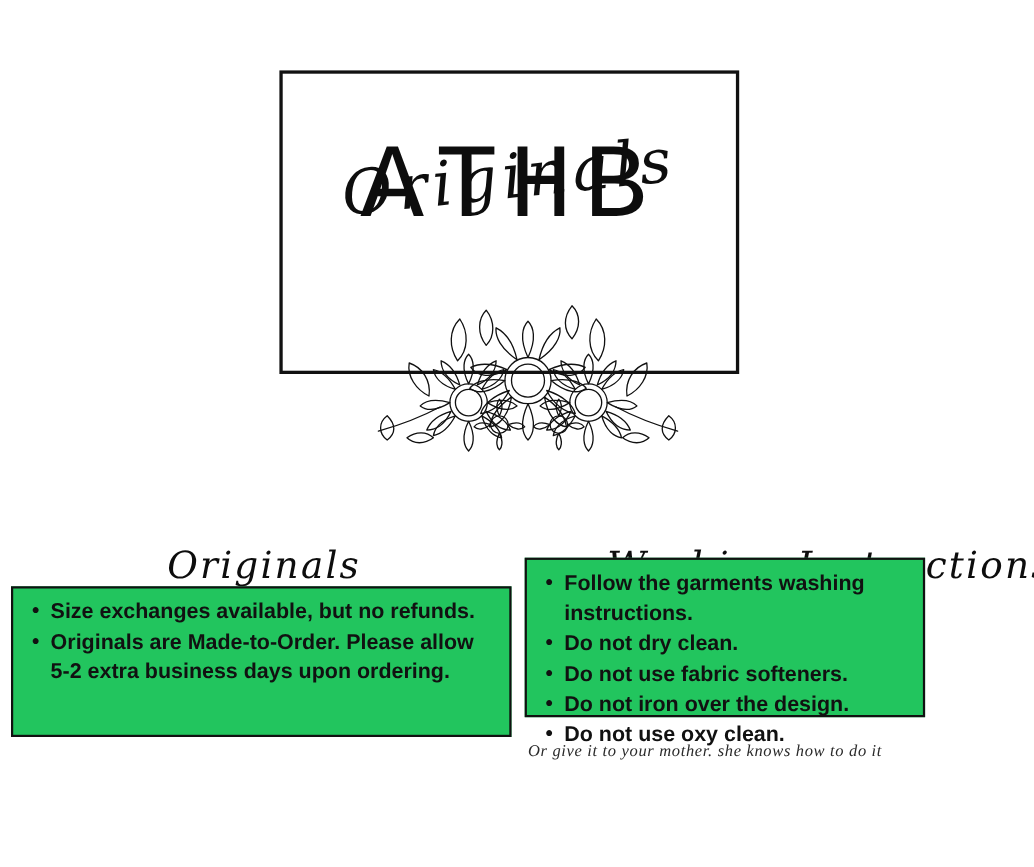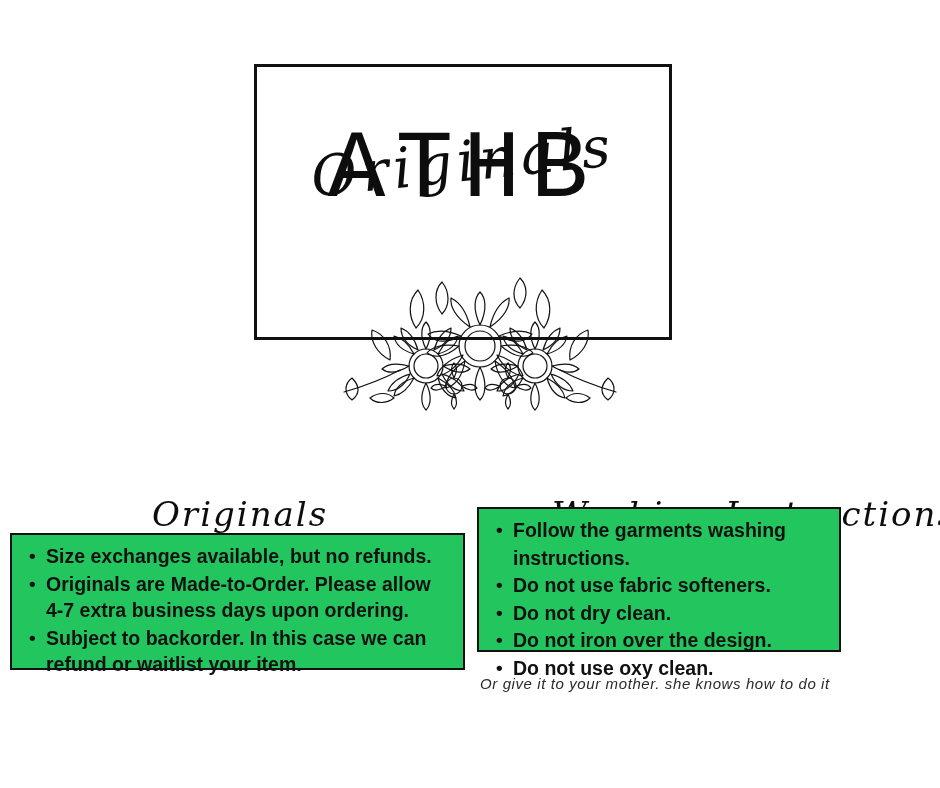--- a/index.html
+++ b/index.html
@@ -154,21 +154,21 @@
     line-height: 27.5px;
     margin-bottom: 0px;
   }
 
   
   #washing-footnote {
     position: absolute;
     left: 480px;
     top: 675px;
     width: 450px;
-    font-family: Liberation Sans, sans-serif;
+    font-family: Liberation Serif, serif;
     font-style: italic;
     font-size: 15px;
     letter-spacing: 0.6px;
     color: #2a2a2a;
     white-space: nowrap;
   }
 </style>
 </head>
 <body>
 
@@ -268,30 +268,29 @@
       <path d="M-8 0 C-16 -3 -21 -1 -23 2 C-20 5 -14 5 -8 0Z"></path>
     </g>
   </svg>
 </div>
 
 <div class="section-heading" id="purchasing-heading">Originals</div>
 
 <div class="info-box" id="purchasing-box">
   <ul>
     <li>Size exchanges available, but no refunds.</li>
-    <li>Originals are Made-to-Order. Please allow 4-7 extra business days upon ordering.</li>
-    <li>Subject to backorder. In this case we can refund or waitlist your item.</li>
+    <li>Originals are Made-to-Order. Please allow 5-2 extra business days upon ordering.</li>
   </ul>
 </div>
 
 <div class="section-heading" id="washing-heading">Washing Instructions</div>
 
 <div class="info-box" id="washing-box">
   <ul>
     <li>Follow the garments washing instructions.</li>
+    <li>Do not dry clean.</li>
     <li>Do not use fabric softeners.</li>
-    <li>Do not dry clean.</li>
     <li>Do not iron over the design.</li>
     <li>Do not use oxy clean.</li>
   </ul>
 </div>
 
 <div id="washing-footnote">Or give it to your mother. she knows how to do it</div>
 
 </body></html>

